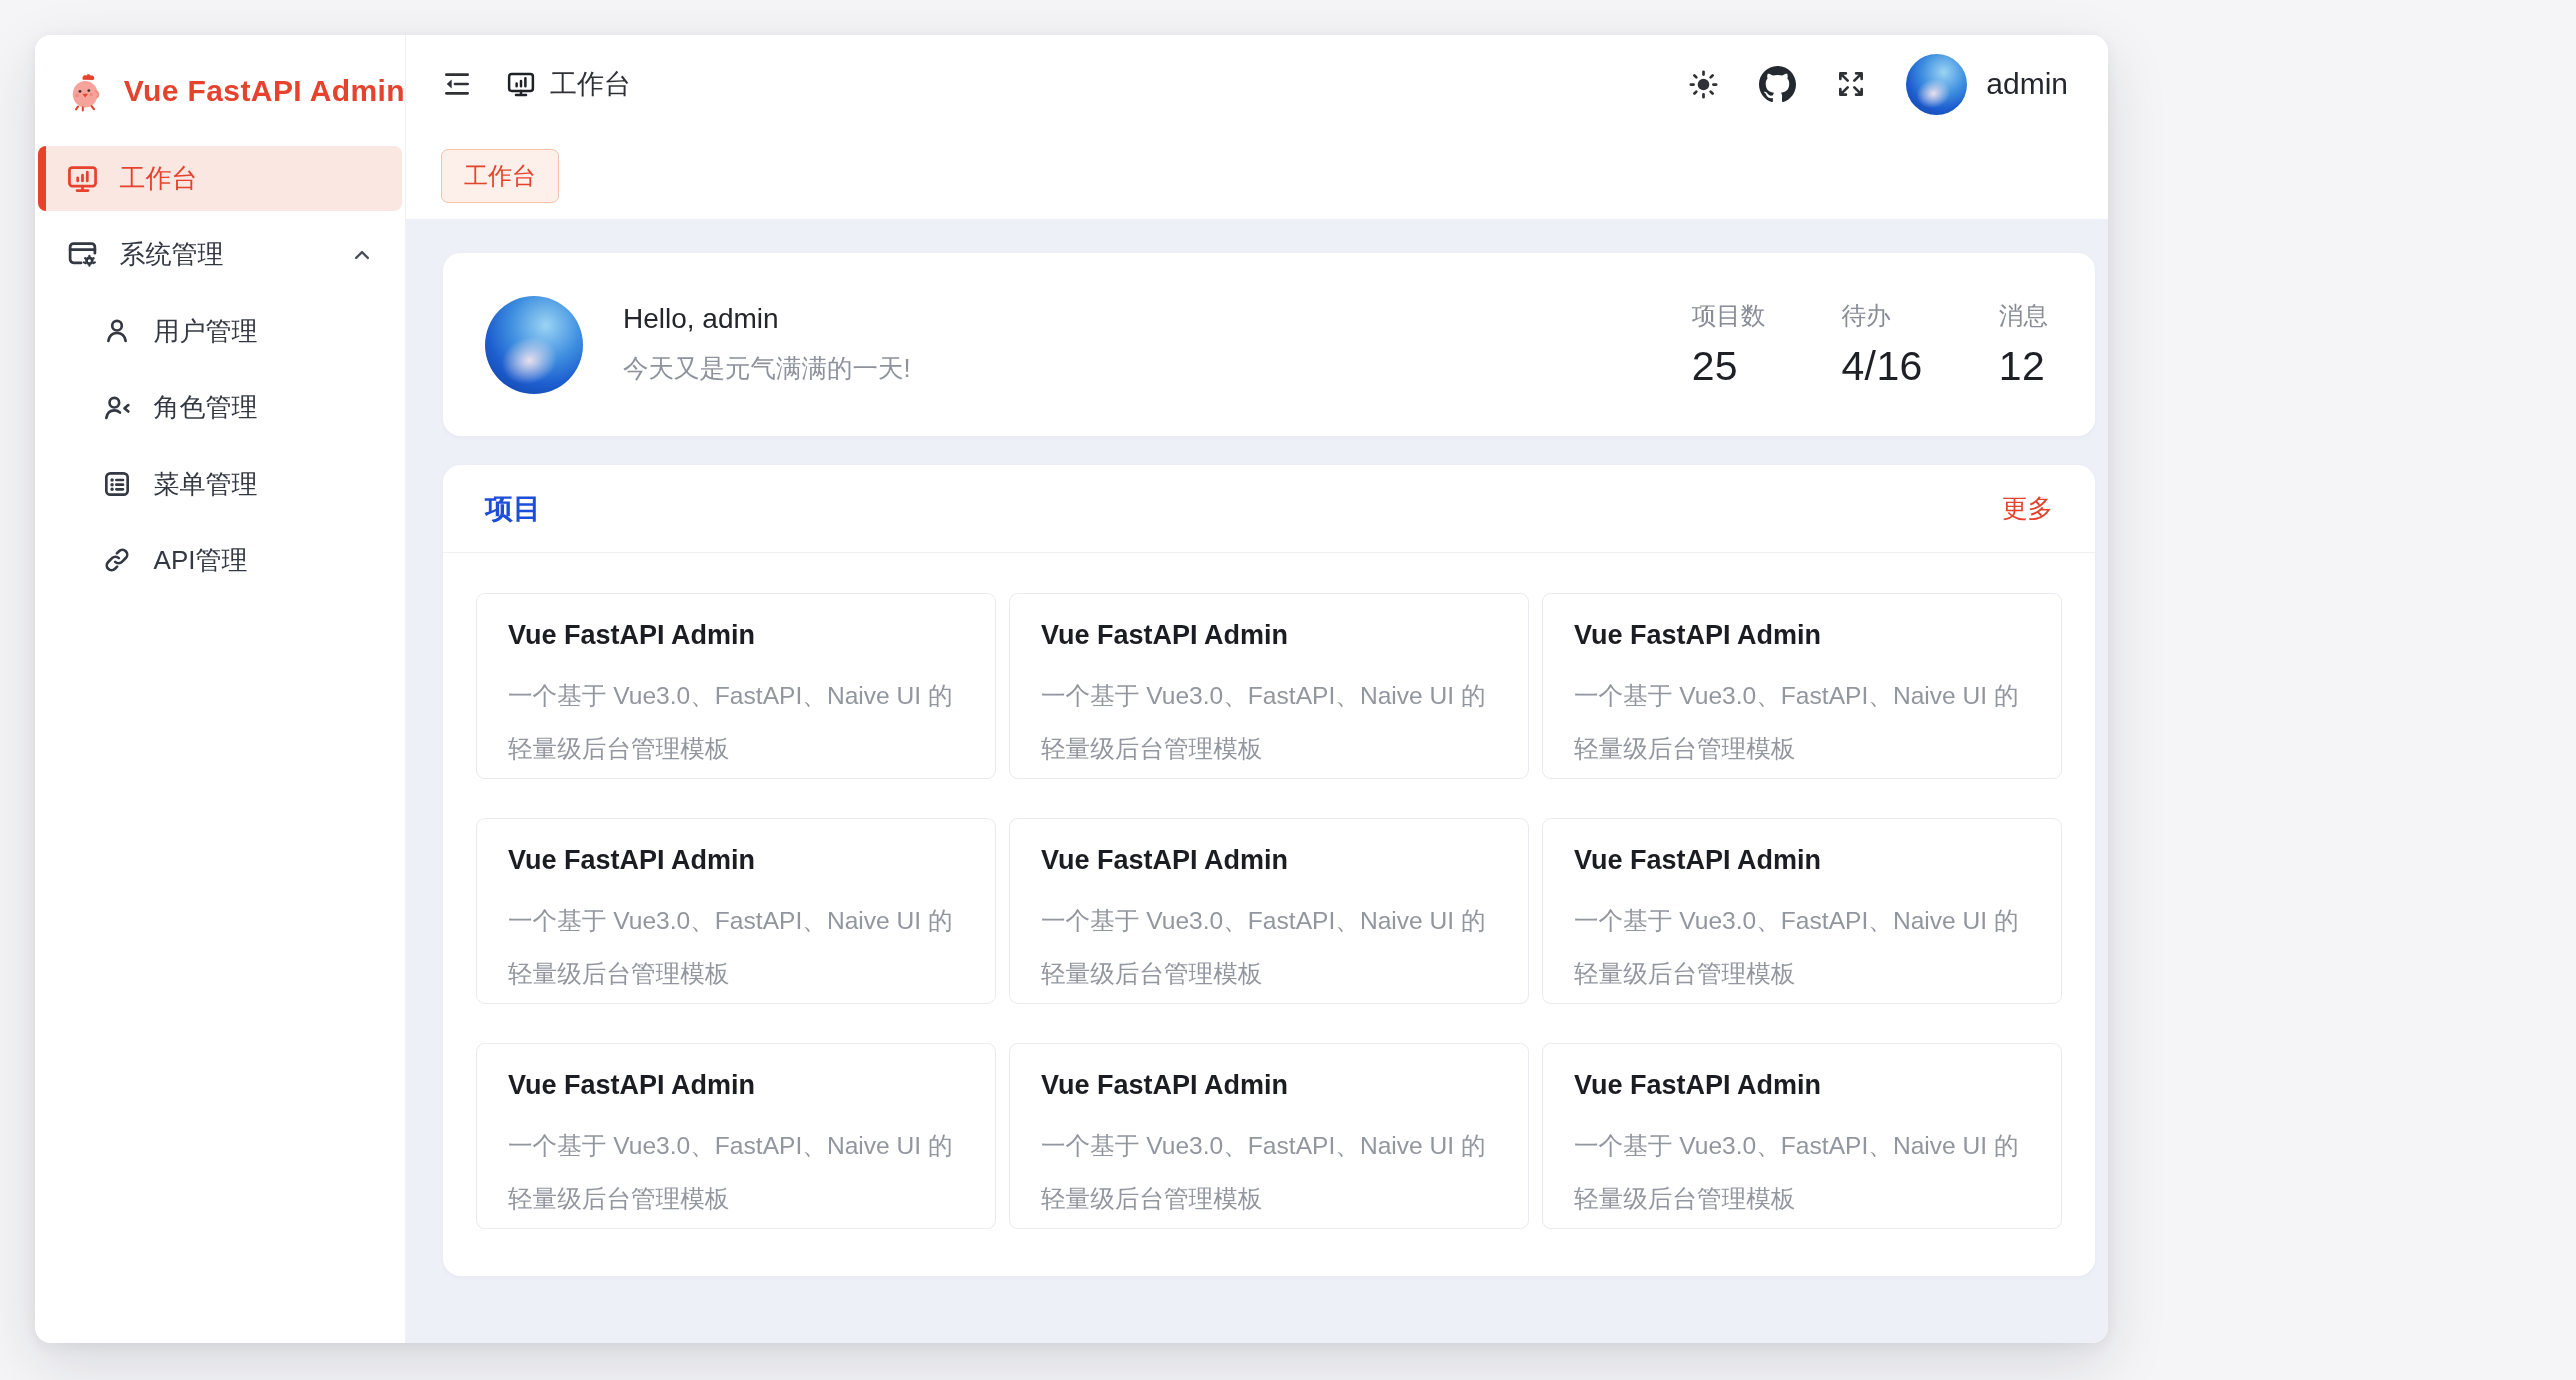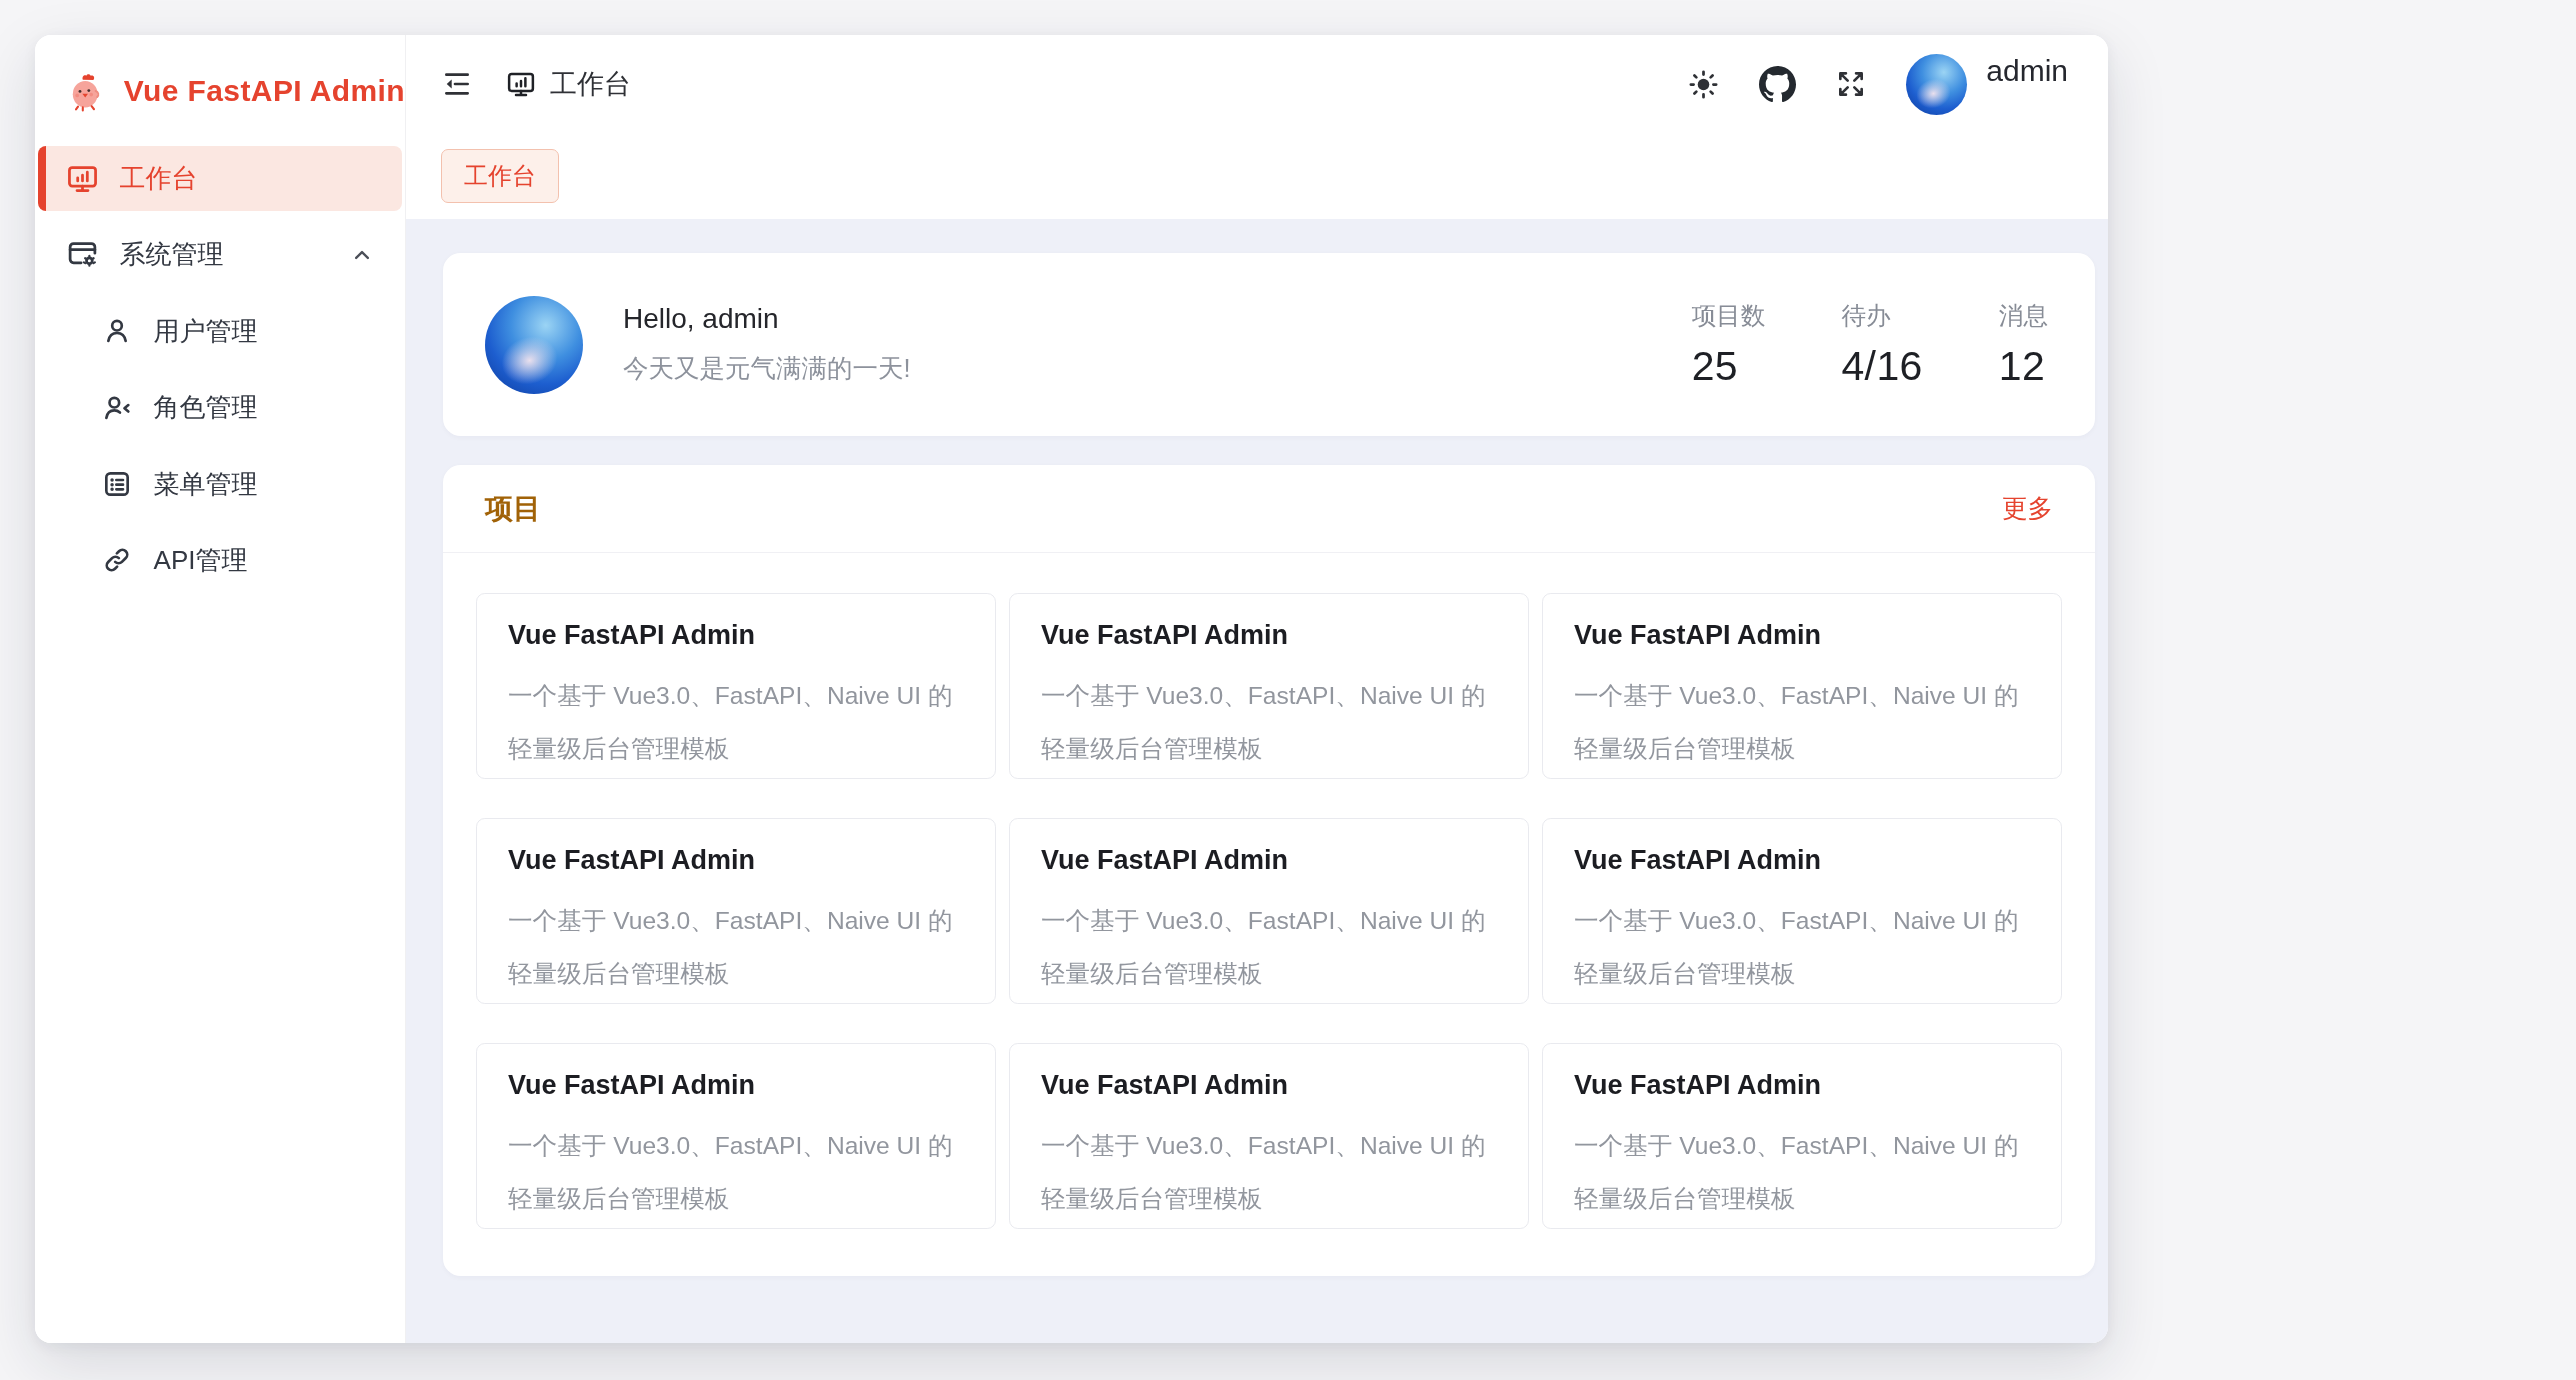--- a/index.html
+++ b/index.html
@@ -58,21 +58,21 @@
   .top-actions{margin-left:auto;display:flex;align-items:center;gap:39px;}
   .avatar{
     width:61px;height:61px;border-radius:50%;position:relative;overflow:hidden;flex:0 0 auto;
     background:radial-gradient(circle at 62% 30%,#9bd4f4 0%,#3f8fe0 38%,#1d5ecf 64%,#0c3898 100%);
   }
   .avatar::after{
     content:"";position:absolute;left:16%;top:42%;width:58%;height:48%;
     background:radial-gradient(ellipse at center,rgba(243,228,238,.95),rgba(243,228,238,0) 70%);
     transform:rotate(-18deg);
   }
-  .usermenu{display:flex;gap:19.3px;cursor:pointer;}
+  .usermenu{display:flex;align-items:center;gap:19.3px;cursor:pointer;}
   .username{font-size:30px;color:#25272e;}
 
   .tagbar{height:86px;background:#fff;display:flex;align-items:center;padding-left:35px;}
   .tag{
     font-size:24px;color:var(--accent);background:var(--tag-bg);
     border:1.8px solid var(--tag-border);border-radius:7px;padding:9.7px 22px;cursor:pointer;
   }
 
   
   .content{flex:1;background:var(--content-bg);padding:34px 13px 0 37px;overflow:hidden;}
@@ -90,21 +90,21 @@
 
   .projects{
     margin-top:29px;background:#fff;border-radius:17.6px;
     padding:0 33px 47px;box-shadow:0 1.8px 5.3px rgba(30,35,60,.03);
   }
   .proj-head{
     height:88px;margin:0 -33px;padding:0 42px;
     display:flex;align-items:center;justify-content:space-between;
     border-bottom:0.9px solid #f0f0f4;
   }
-  .proj-title{font-size:28px;font-weight:700;color:#a16207;}
+  .proj-title{font-size:28px;font-weight:700;color:#1d4ed8;}
   .more{font-size:25.5px;color:var(--accent);text-decoration:none;cursor:pointer;}
   .grid{padding-top:40px;display:flex;flex-wrap:wrap;justify-content:space-between;row-gap:39px;}
   .card{
     width:520px;height:186px;border:0.9px solid var(--border);border-radius:8.8px;
     padding:25.5px 31px;background:#fff;cursor:pointer;
   }
   .card-title{font-size:27px;font-weight:700;color:#1c1d22;}
   .card-desc{font-size:24.6px;color:var(--muted);line-height:53px;margin-top:18.4px;}
 </style>
 </head>

